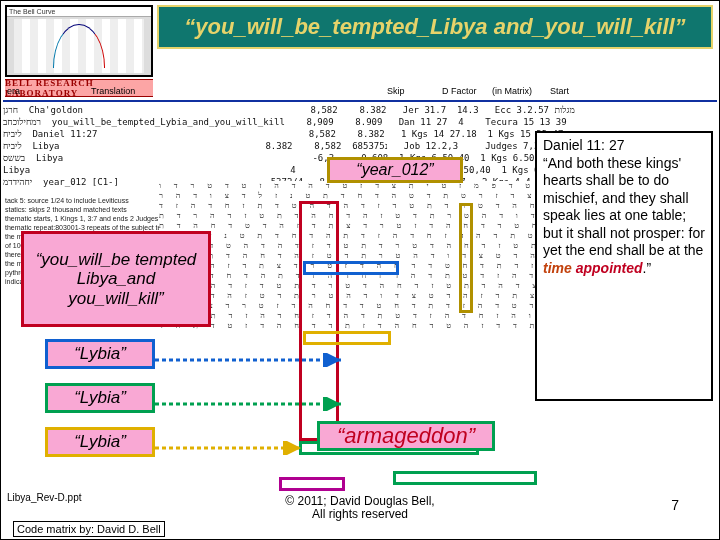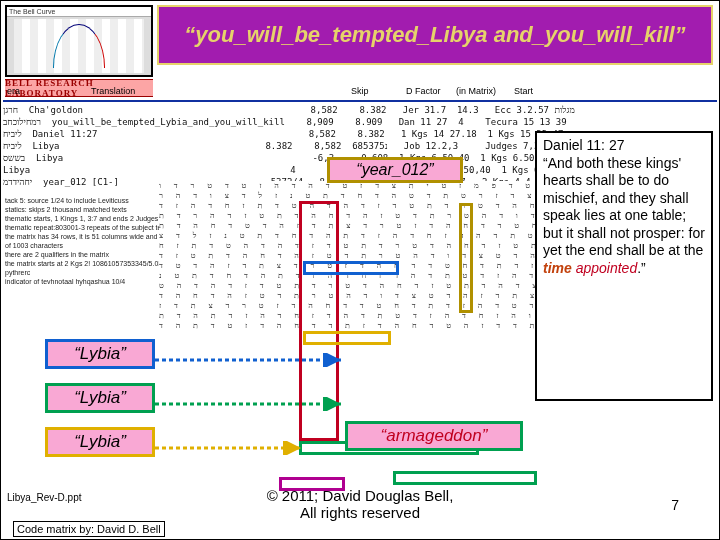--- a/index.html
+++ b/index.html
@@ -27,38 +27,38 @@
     border-top:1px solid #007; border-left:1px solid #07a; border-right:1px solid #c00;
   }
   .brl-bar {
     position:absolute; left:4px; top:78px; width:148px; height:18px;
     background:#fca5a5; border-top:1px solid #900; border-bottom:1px solid #900;
     font-size:9px; font-weight:bold; color:#900; letter-spacing:1px;
     display:flex; align-items:center; justify-content:center; font-family: "Times New Roman", serif;
   }
 
   .title-box {
-    position:absolute; left:156px; top:4px; right:6px; height:60px;
-    background:#a21caf; border:2px solid #e6d36a;
+    position:absolute; left:156px; top:4px; right:6px; height:44px;
+    background:#0f766e; border:2px solid #e6d36a;
     display:flex; align-items:center; justify-content:center; text-align:center;
     color:#e6d36a; font-weight:bold; font-size:22px; font-style:italic; line-height:1.1;
   }
 
   .data-bg {
     position:absolute; left:2px; top:70px; right:2px; bottom:2px;
     overflow:hidden;
   }
 
   .tbl-head {
     position:absolute; left:0; top:15px; width:100%; height:16px;
     font-size:9px; font-weight:normal; border-bottom:2px solid #1030a0;
     display:flex; color:#000;
   }
   .tbl-head span { padding:0 4px; }
-  .c-era {width:46px;} .c-trans{width:260px;margin-left:38px;} .c-skip{width:55px;} .c-df{width:50px;}
+  .c-era {width:46px;} .c-trans{width:260px;margin-left:38px;} .c-skip{width:55px;margin-left:36px;} .c-df{width:50px;}
   .c-im{width:58px;} .c-st{width:110px;} .c-en{flex:1;}
 
   .filler-rows {
     position:absolute; left:0; top:33px; width:100%; height:90px;
     font-family: monospace; font-size:9px; line-height:12px; color:#111;
     white-space:pre; overflow:hidden;
   }
 
   .matrix-area {
     position:absolute; left:156px; top:110px; right:2px; bottom:30px;
@@ -76,44 +76,44 @@
     position:absolute; background:#f9a8d4; border:3px solid;
     font-weight:normal; font-style:italic; text-align:center;
     display:flex; align-items:center; justify-content:center;
     padding:2px 6px;
   }
   .callout-main { left:20px; top:230px; width:190px; height:96px; border-color:#c00020; font-size:17px; line-height:1.15; }
   .callout-ly1  { left:44px; top:338px; width:110px; height:30px; border-color:#1060d0; font-size:17px; }
   .callout-ly2  { left:44px; top:382px; width:110px; height:30px; border-color:#00a050; font-size:17px; }
   .callout-ly3  { left:44px; top:426px; width:110px; height:30px; border-color:#e0b000; font-size:17px; }
   .callout-year { left:326px; top:156px; width:136px; height:26px; border-color:#b09000; font-size:16px; }
-  .callout-arm  { left:316px; top:420px; width:178px; height:30px; border-color:#00a050; color:#c00020; font-size:17px;margin-left:28px; }
+  .callout-arm  { left:316px; top:420px; width:178px; height:30px; border-color:#00a050; color:#c00020; font-size:22px; }
 
   .verse-box {
     position:absolute; right:6px; top:130px; width:178px; height:270px;
     background:#fff; border:2px solid #000; padding:4px 6px;
     font-size:14px; line-height:1.25;
   }
   .verse-box .v-ref { font-size:14px; }
-  .verse-box .em-red-i { color:#c00020; font-style:italic; }
+  .verse-box .em-red-i { color:#c00020; font-style:italic;font-weight:bold; }
   .verse-box .em-red-b { color:#c2410c; font-style:italic; font-weight:bold; }
 
   .region { position:absolute; background:transparent; }
   .r-main { left:296px; top:130px; width:40px; height:240px; border:3px solid #c00020; }
   .r-year { left:456px; top:132px; width:14px; height:110px; border:3px solid #b09000; }
   .r-ly1  { left:300px; top:190px; width:96px; height:14px; border:3px solid #1060d0; }
   .r-ly2  { left:296px; top:370px; width:180px; height:14px; border:3px solid #00a050; }
   .r-ly3  { left:300px; top:260px; width:88px; height:14px; border:3px solid #e0b000; }
   .r-arm  { left:390px; top:400px; width:144px; height:14px; border:3px solid #00a050; }
   .r-xtra { left:276px; top:406px; width:66px; height:14px; border:3px solid #b00090; }
 
   .arrow { position:absolute; pointer-events:none; }
 
   .foot-left { position:absolute; left:6px; bottom:36px; font-size:10px; }
-  .foot-mid  { position:absolute; left:0; right:0; bottom:18px; text-align:center; font-size:15px; line-height:1.1; }
+  .foot-mid  { position:absolute; left:0; right:0; bottom:18px; text-align:center; font-size:12px; line-height:1.1; }
   .foot-right{ position:absolute; right:40px; bottom:26px; font-size:14px; }
   .foot-credit{ position:absolute; left:12px; bottom:2px; font-size:11px; border:1px solid #000; padding:1px 3px; }
 </style>
 </head>
 <body>
 
 <div class="slide">
 
   <div class="chart-thumb">
     <div class="ct-title">The Bell Curve</div>
@@ -183,20 +183,21 @@
 
     <div class="region r-main"></div>
     <div class="region r-year"></div>
     <div class="region r-ly1"></div>
     <div class="region r-ly2"></div>
     <div class="region r-ly3"></div>
     <div class="region r-arm"></div>
     <div class="region r-xtra"></div>
   </div>
 
+  <div class="callout callout-main">“you_will_be tempted Libya_and you_will_kill”</div>
   <div class="callout callout-ly1">“Lybia”</div>
   <div class="callout callout-ly2">“Lybia”</div>
   <div class="callout callout-ly3">“Lybia”</div>
   <div class="callout callout-year">“year_012”</div>
   <div class="callout callout-arm">“armageddon”</div>
 
   <svg class="arrow" style="left:150px; top:352px; width:200px; height:14px">
     <defs>
         <marker id="ah1" markerWidth="8" markerHeight="8" refX="6" refY="3" orient="auto">
           <path d="M0,0 L6,3 L0,6 Z" fill="#1060d0"></path>

